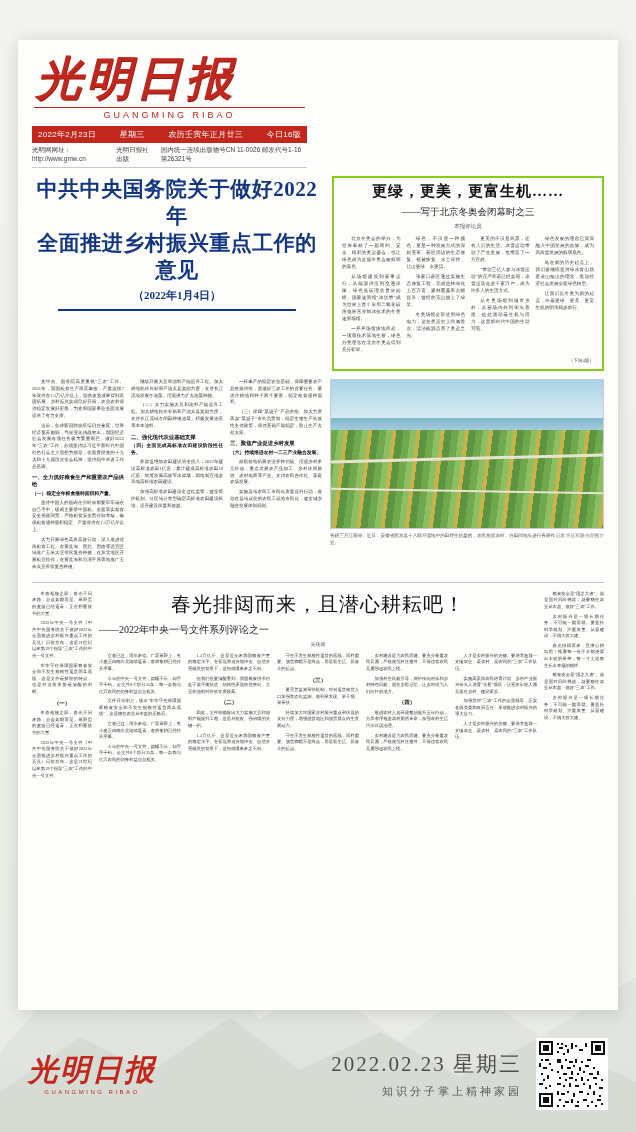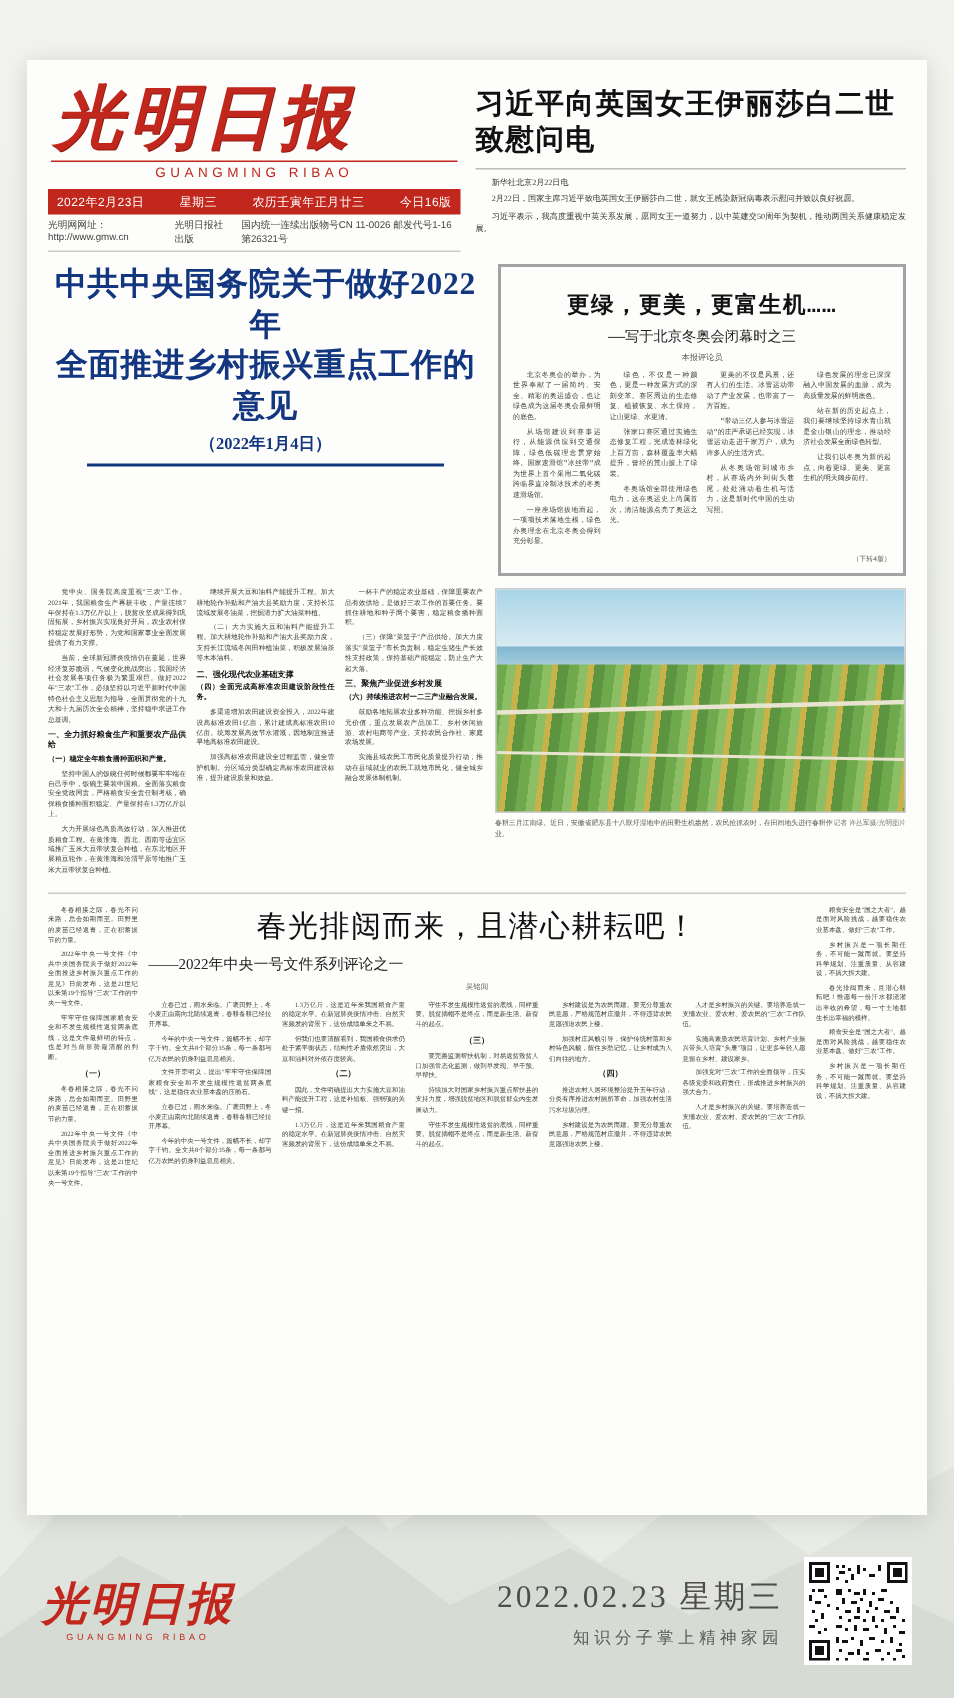--- a/index.html
+++ b/index.html
@@ -57,21 +57,21 @@
   .hl-left{width:290px;flex:0 0 290px;}
   .hl-title{
     font-size:21px;font-weight:700;color:#12367f;line-height:27px;
     letter-spacing:.5px;text-align:center;
   }
   .hl-sub{text-align:center;font-size:11px;color:#12367f;margin-top:4px;font-weight:700;}
   .hl-rule{height:2px;background:#12367f;margin:6px 26px 0 26px;}
 
   
   .redbox{
-    flex:1;border:2px solid #a3a3a3;padding:16px 8px 6px 8px;font-family:Liberation Mono, monospace;
+    flex:1;border:2px solid #84cc16;padding:4px 8px 6px 8px;
   }
   .rb-title{font-size:15px;font-weight:700;color:#111;text-align:center;letter-spacing:1px;}
   .rb-sub{font-size:9.5px;color:#222;text-align:center;margin-top:5px;}
   .rb-byline{font-size:5.5px;color:#555;text-align:center;margin-top:4px;}
   .rb-cols{display:flex;gap:6px;margin-top:5px;}
   .rb-col{flex:1;font-size:4.6px;line-height:7px;color:#3a3a3a;text-align:justify;}
   .rb-col p{margin:0 0 3px 0;text-indent:2em;}
   .rb-end{font-size:4.6px;color:#555;text-align:right;margin-top:2px;}
 
   
@@ -144,29 +144,20 @@
       <div class="mast-bar">
         <span>2022年2月23日</span>
         <span>星期三</span>
         <span>农历壬寅年正月廿三</span>
         <span>今日16版</span>
       </div>
       <div class="mast-sub">
         <span>光明网网址：http://www.gmw.cn</span>
         <span>光明日报社出版</span>
         <span>国内统一连续出版物号CN 11-0026  邮发代号1-16  第26321号</span>
-      </div>
-    </div>
-    <div class="mast-right">
-      <div class="lead-title">习近平向英国女王伊丽莎白二世致慰问电</div>
-      <div class="lead-rule"></div>
-      <div class="lead-body">
-        <p>新华社北京2月22日电</p>
-        <p>2月22日，国家主席习近平致电英国女王伊丽莎白二世，就女王感染新冠病毒表示慰问并致以良好祝愿。</p>
-        <p>习近平表示，我高度重视中英关系发展，愿同女王一道努力，以中英建交50周年为契机，推动两国关系健康稳定发展。</p>
       </div>
     </div>
   </div>
 
   <div class="headline-wrap">
     <div class="hl-left">
       <div class="hl-title">中共中央国务院关于做好2022年</div>
       <div class="hl-title">全面推进乡村振兴重点工作的意见</div>
       <div class="hl-sub">（2022年1月4日）</div>
       <div class="hl-rule"></div>

